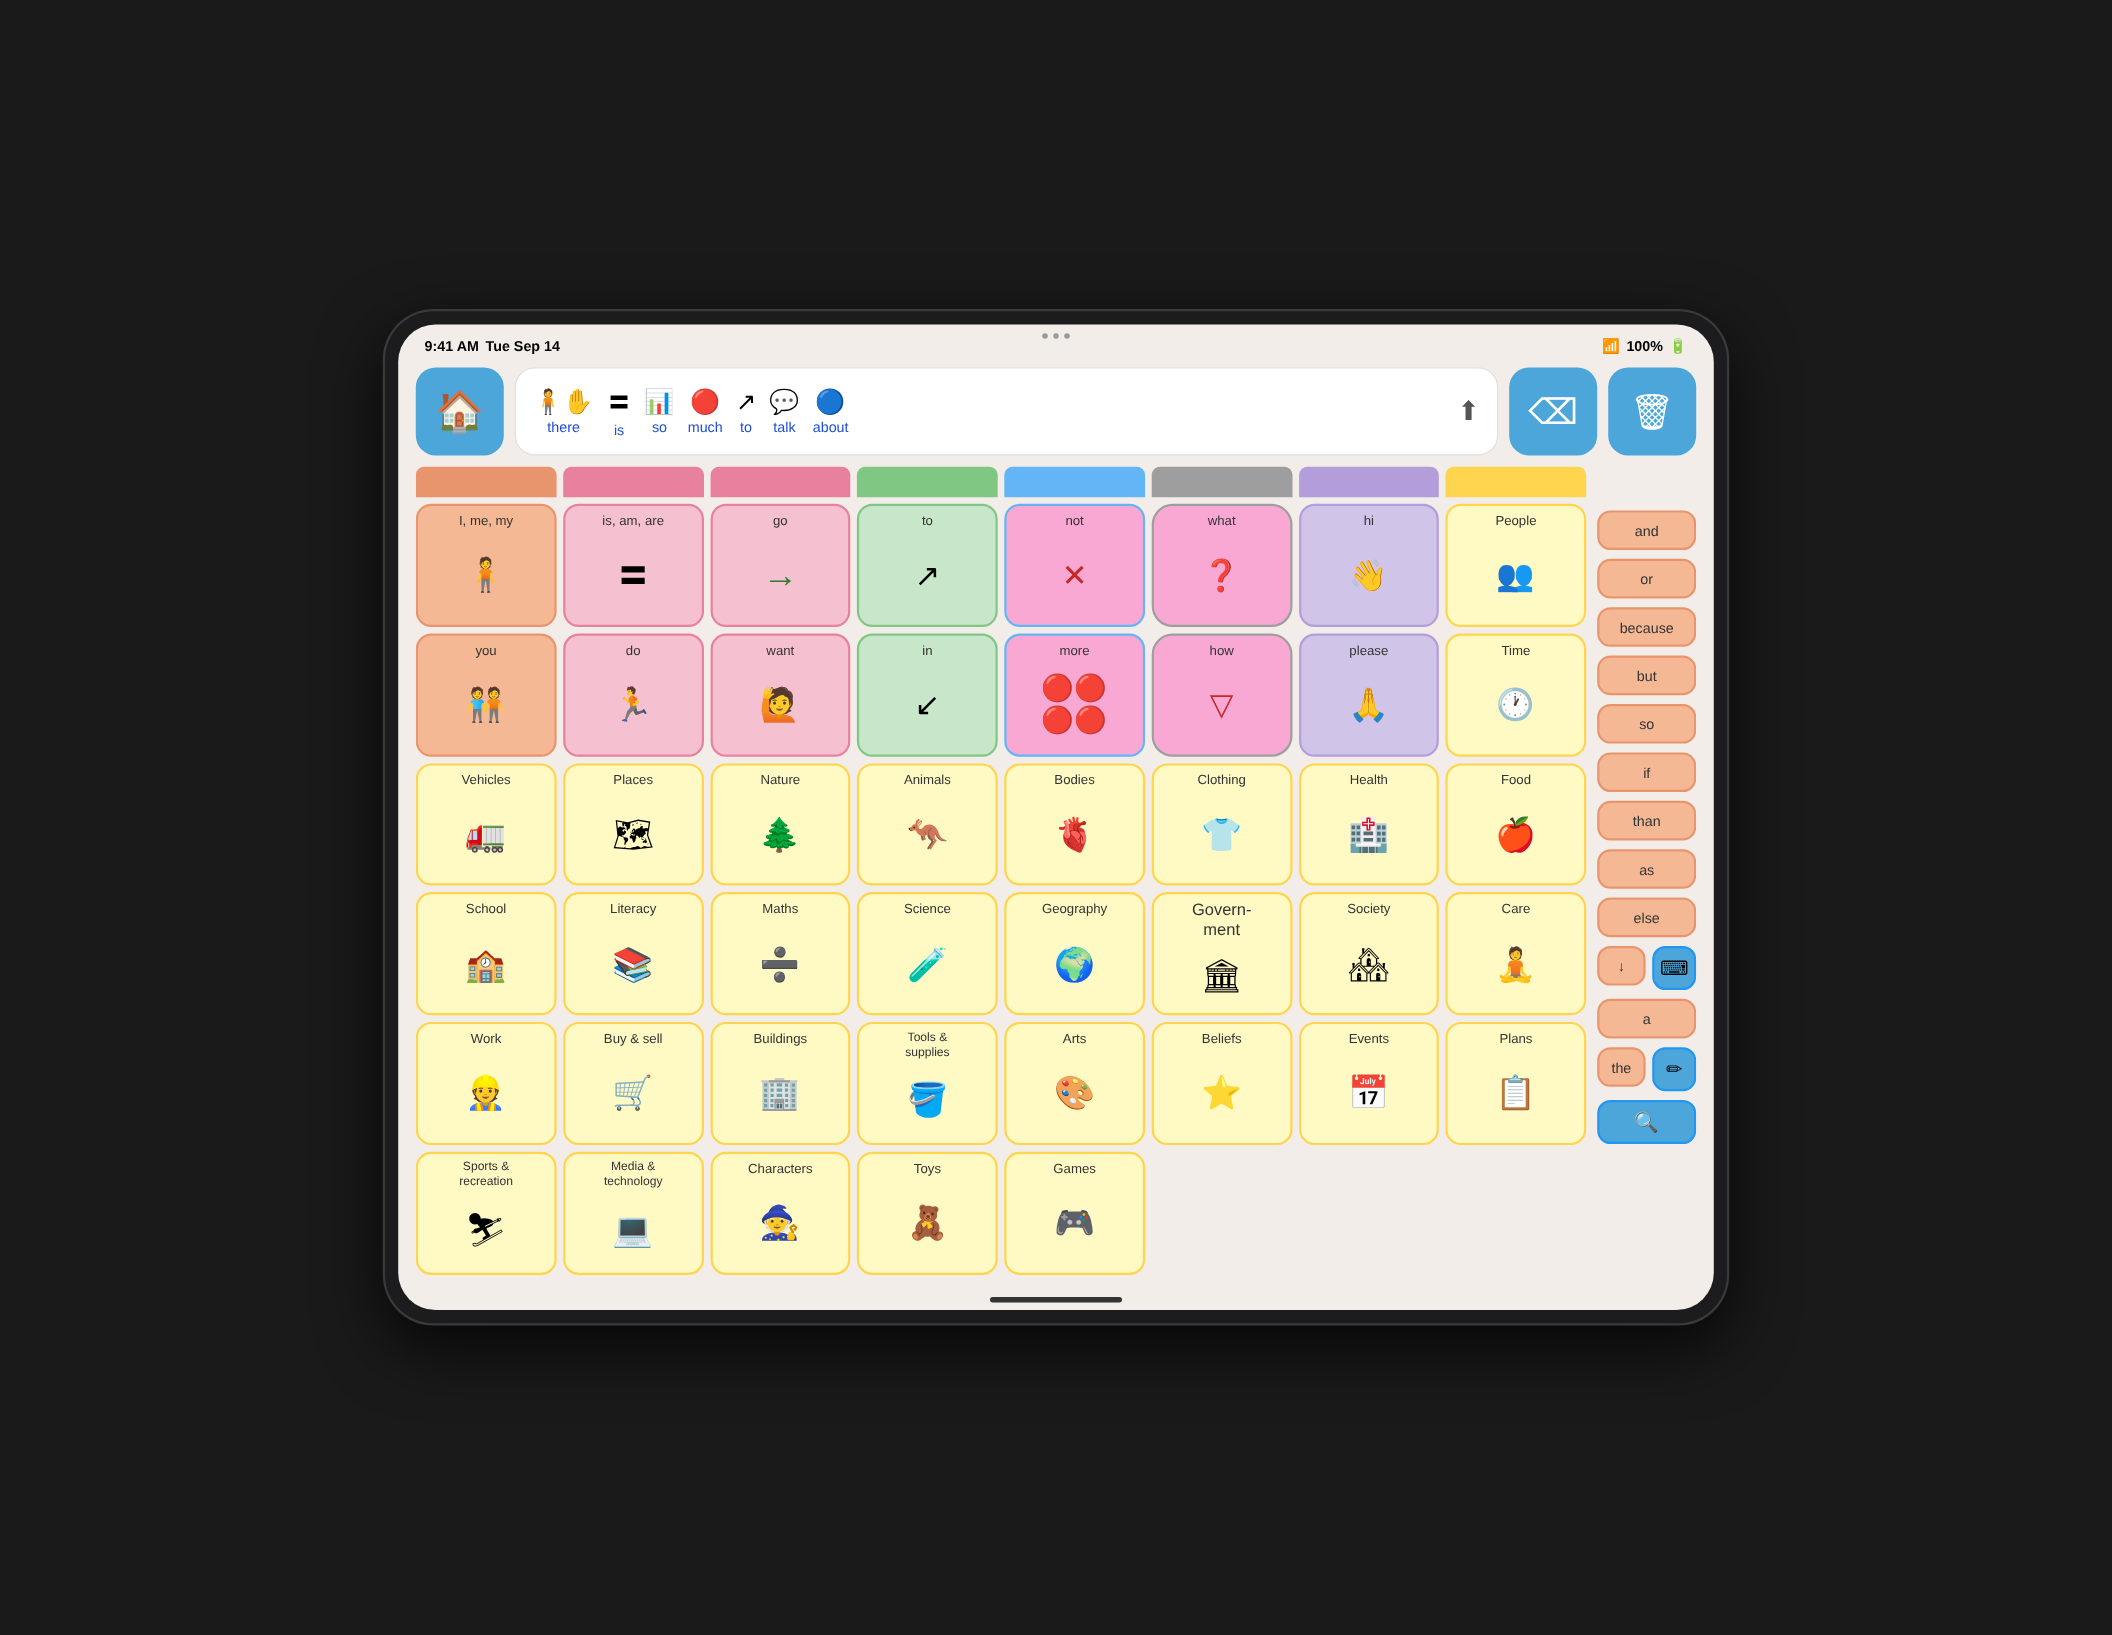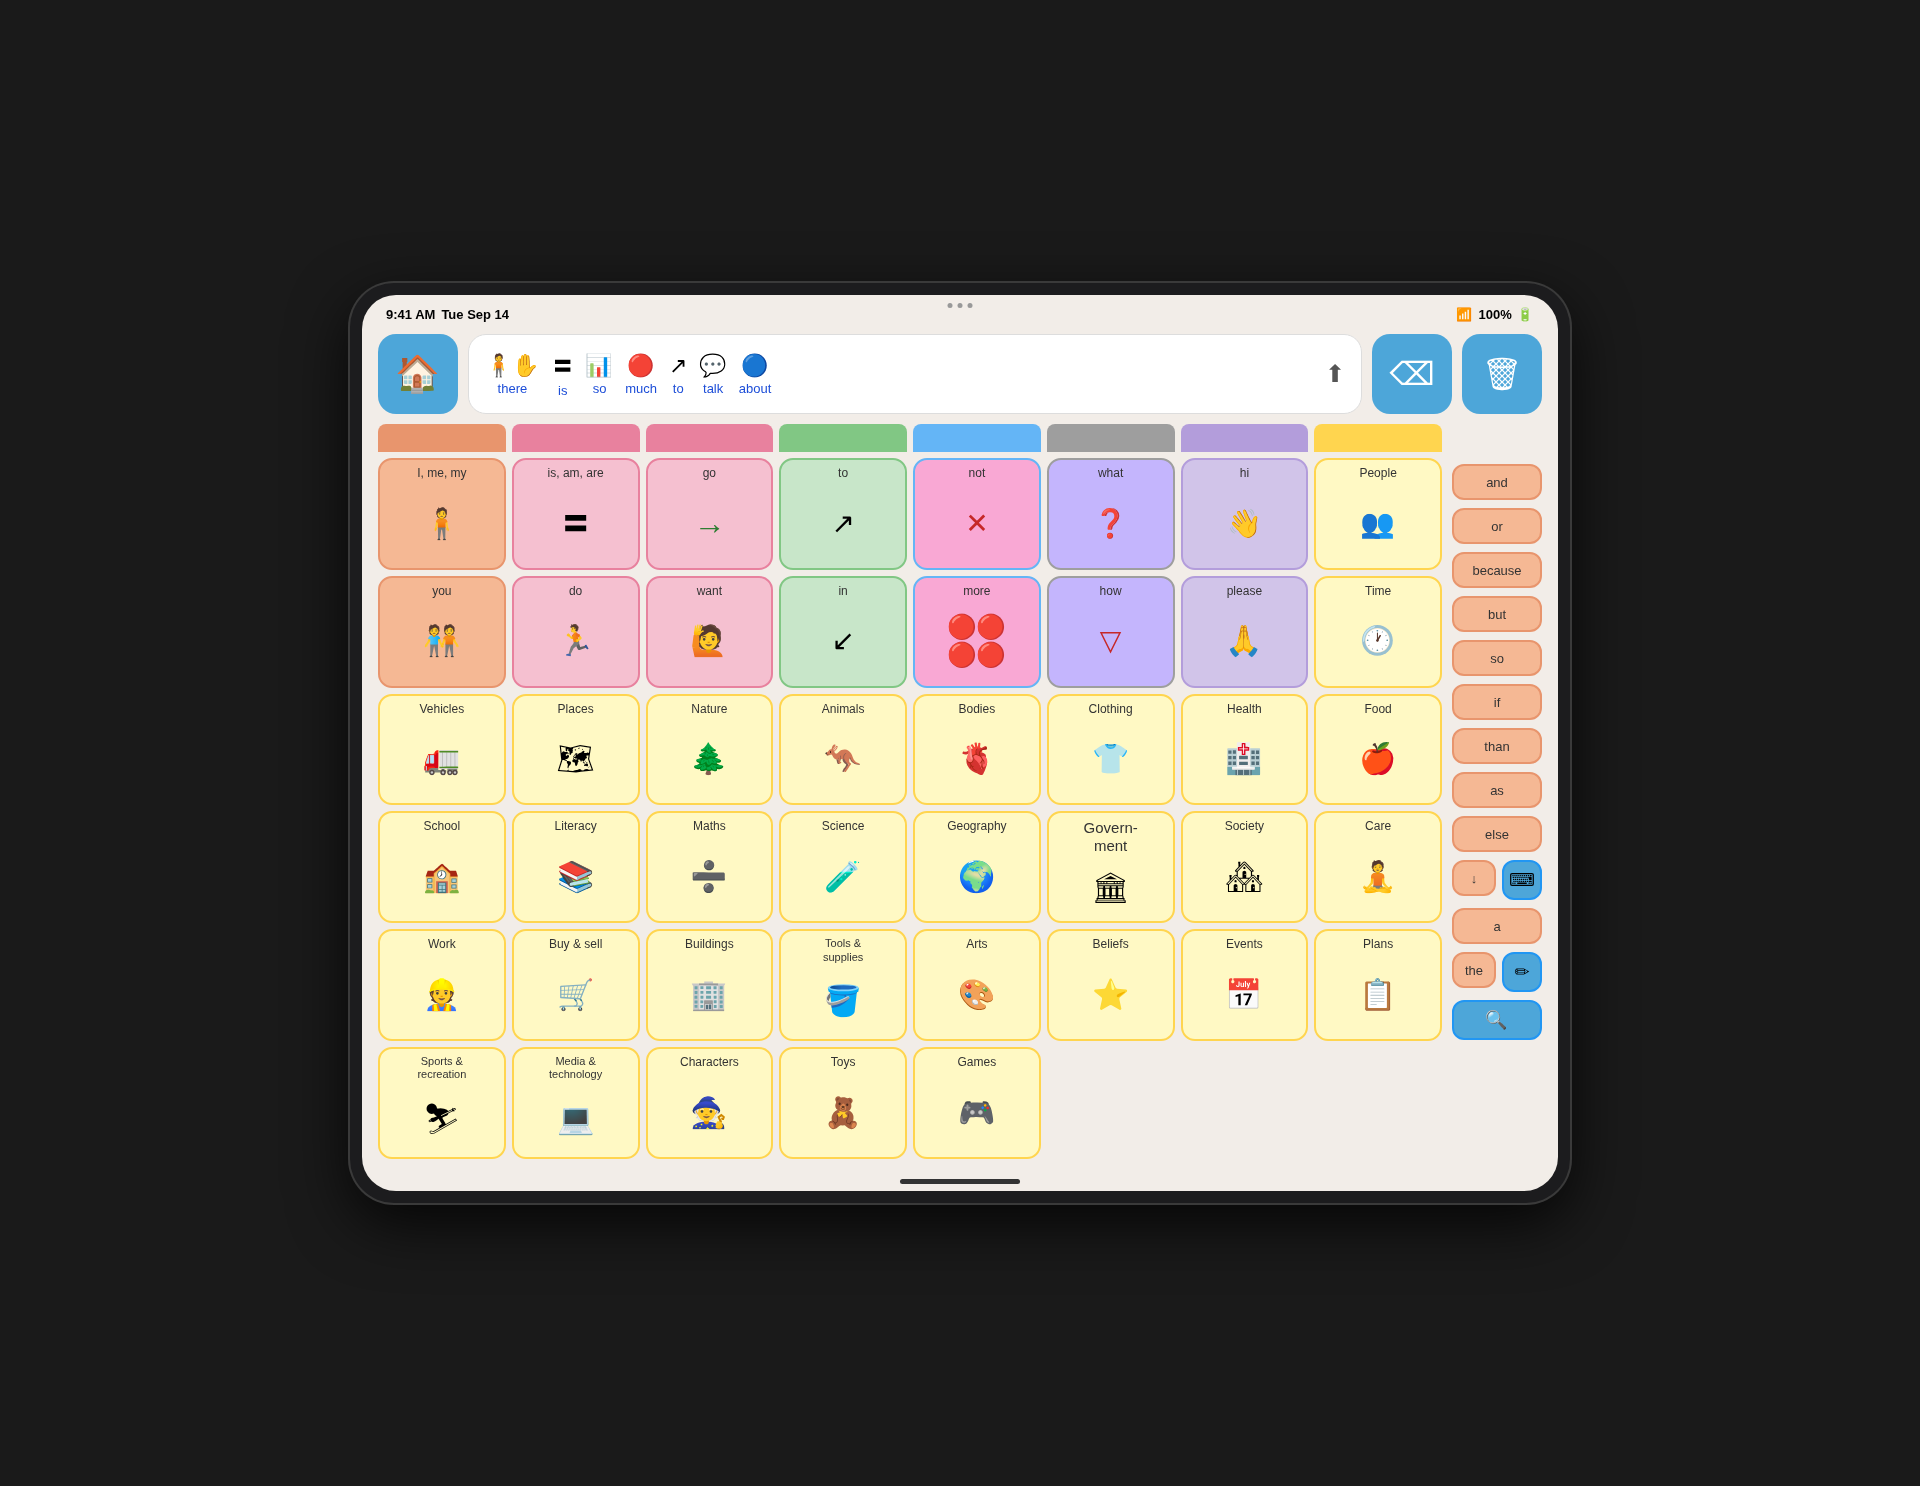--- a/index.html
+++ b/index.html
@@ -176,21 +176,21 @@
       flex: 1;
       display: flex;
       align-items: center;
       justify-content: center;
     }
     
     .row-orange { background: #f5b894; border-color: #e8956d; }
     .row-pink { background: #f5c0d0; border-color: #e8819e; }
     .row-green { background: #c8e6c9; border-color: #81c784; }
     .row-blue { background: #f9a8d4; border-color: #64b5f6; }
-    .row-gray { background: #c4b5fd; border-color: #9e9e9e; }
+    .row-gray { background: #f9a8d4; border-color: #9e9e9e; border-radius: 19px; }
     .row-purple { background: #d1c4e9; border-color: #b39ddb; }
     .row-yellow { background: #fff9c4; border-color: #ffd54f; }
     .row-yellow2 { background: #fff9c4; border-color: #ffd54f; }
     
     .sidebar {
       width: 90px;
       display: flex;
       flex-direction: column;
       gap: 8px;
       margin-top: 40px;

